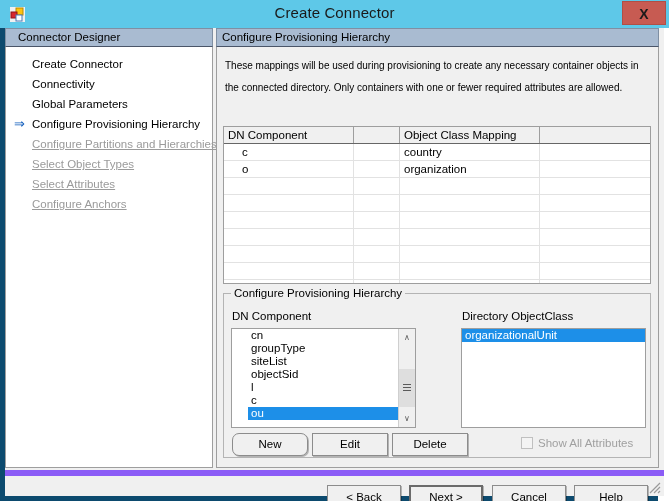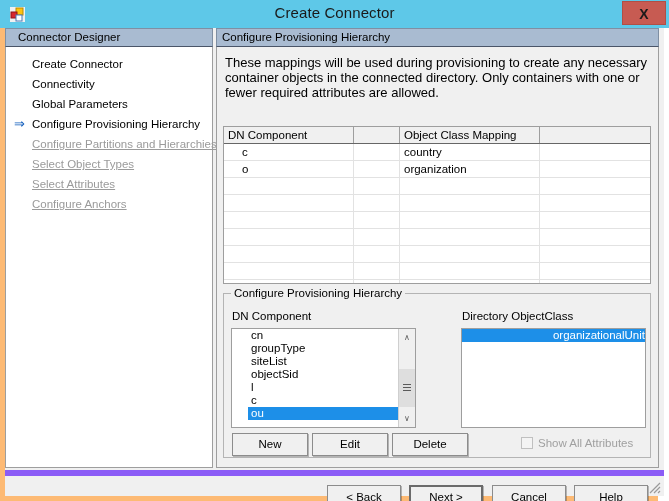--- a/index.html
+++ b/index.html
@@ -15,21 +15,21 @@
     font-size: 11px;
     color: #000000;
     -webkit-font-smoothing: none;
   }
 
   
   #window {
     position: absolute;
     left: 0; top: 0;
     width: 658px; height: 501px;
-    background: #fdba74;
+    background: #0c4a6e;
     box-sizing: border-box;
   }
 
   
   #titlebar {
     position: absolute;
     left: 0; top: 0;
     width: 669px; height: 28px;
     background: #5ec8e8;
   }
@@ -147,22 +147,22 @@
     background: #f0f0f0;
     border: 1px solid #9e9e9e;
     border-top: none;
     box-sizing: border-box;
   }
 
   #description {
     position: absolute;
     left: 8px; top: 8px;
     width: 425px;
-    font-size: 13px;
-    line-height: 15px;
+    font-size: 10px;
+    line-height: 22px;
     color: #000;
   }
 
   
   #grid {
     position: absolute;
     left: 6px; top: 79px;
     width: 428px; height: 158px;
     background: #ffffff;
     border: 1px solid #9e9e9e;
@@ -300,36 +300,36 @@
     box-sizing: border-box;
     overflow: hidden;
   }
   .obj-li {
     height: 13px;
     line-height: 13px;
     font-size: 11.5px;
     padding-left: 3px;
     white-space: nowrap;
   }
-  .obj-li.selected { background: #1d8fe8; color: #ffffff; text-align: right; }
+  .obj-li.selected { background: #1d8fe8; color: #ffffff; }
 
   
   .btn {
     position: absolute;
     background: #f0f0f0;
     border: 1px solid #8c8c8c;
     box-sizing: border-box;
     font-size: 11.5px;
     text-align: center;
     line-height: 21px;
     color: #000;
     cursor: default;
     box-shadow: 1px 1px 0 rgba(0,0,0,0.25);
   }
-  #btn-new    { left: 8px;   top: 139px; width: 76px; height: 23px; }
+  #btn-new    { left: 8px;   top: 139px; width: 76px; height: 23px; border-radius: 7px; }
   #btn-edit   { left: 88px;  top: 139px; width: 76px; height: 23px; }
   #btn-delete { left: 168px; top: 139px; width: 76px; height: 23px; }
 
   #show-all-attrs {
     position: absolute;
     left: 255px; top: 143px;
     font-size: 11.5px;
     color: #a0a0a0;
     white-space: nowrap;
     padding-left: 42px;

